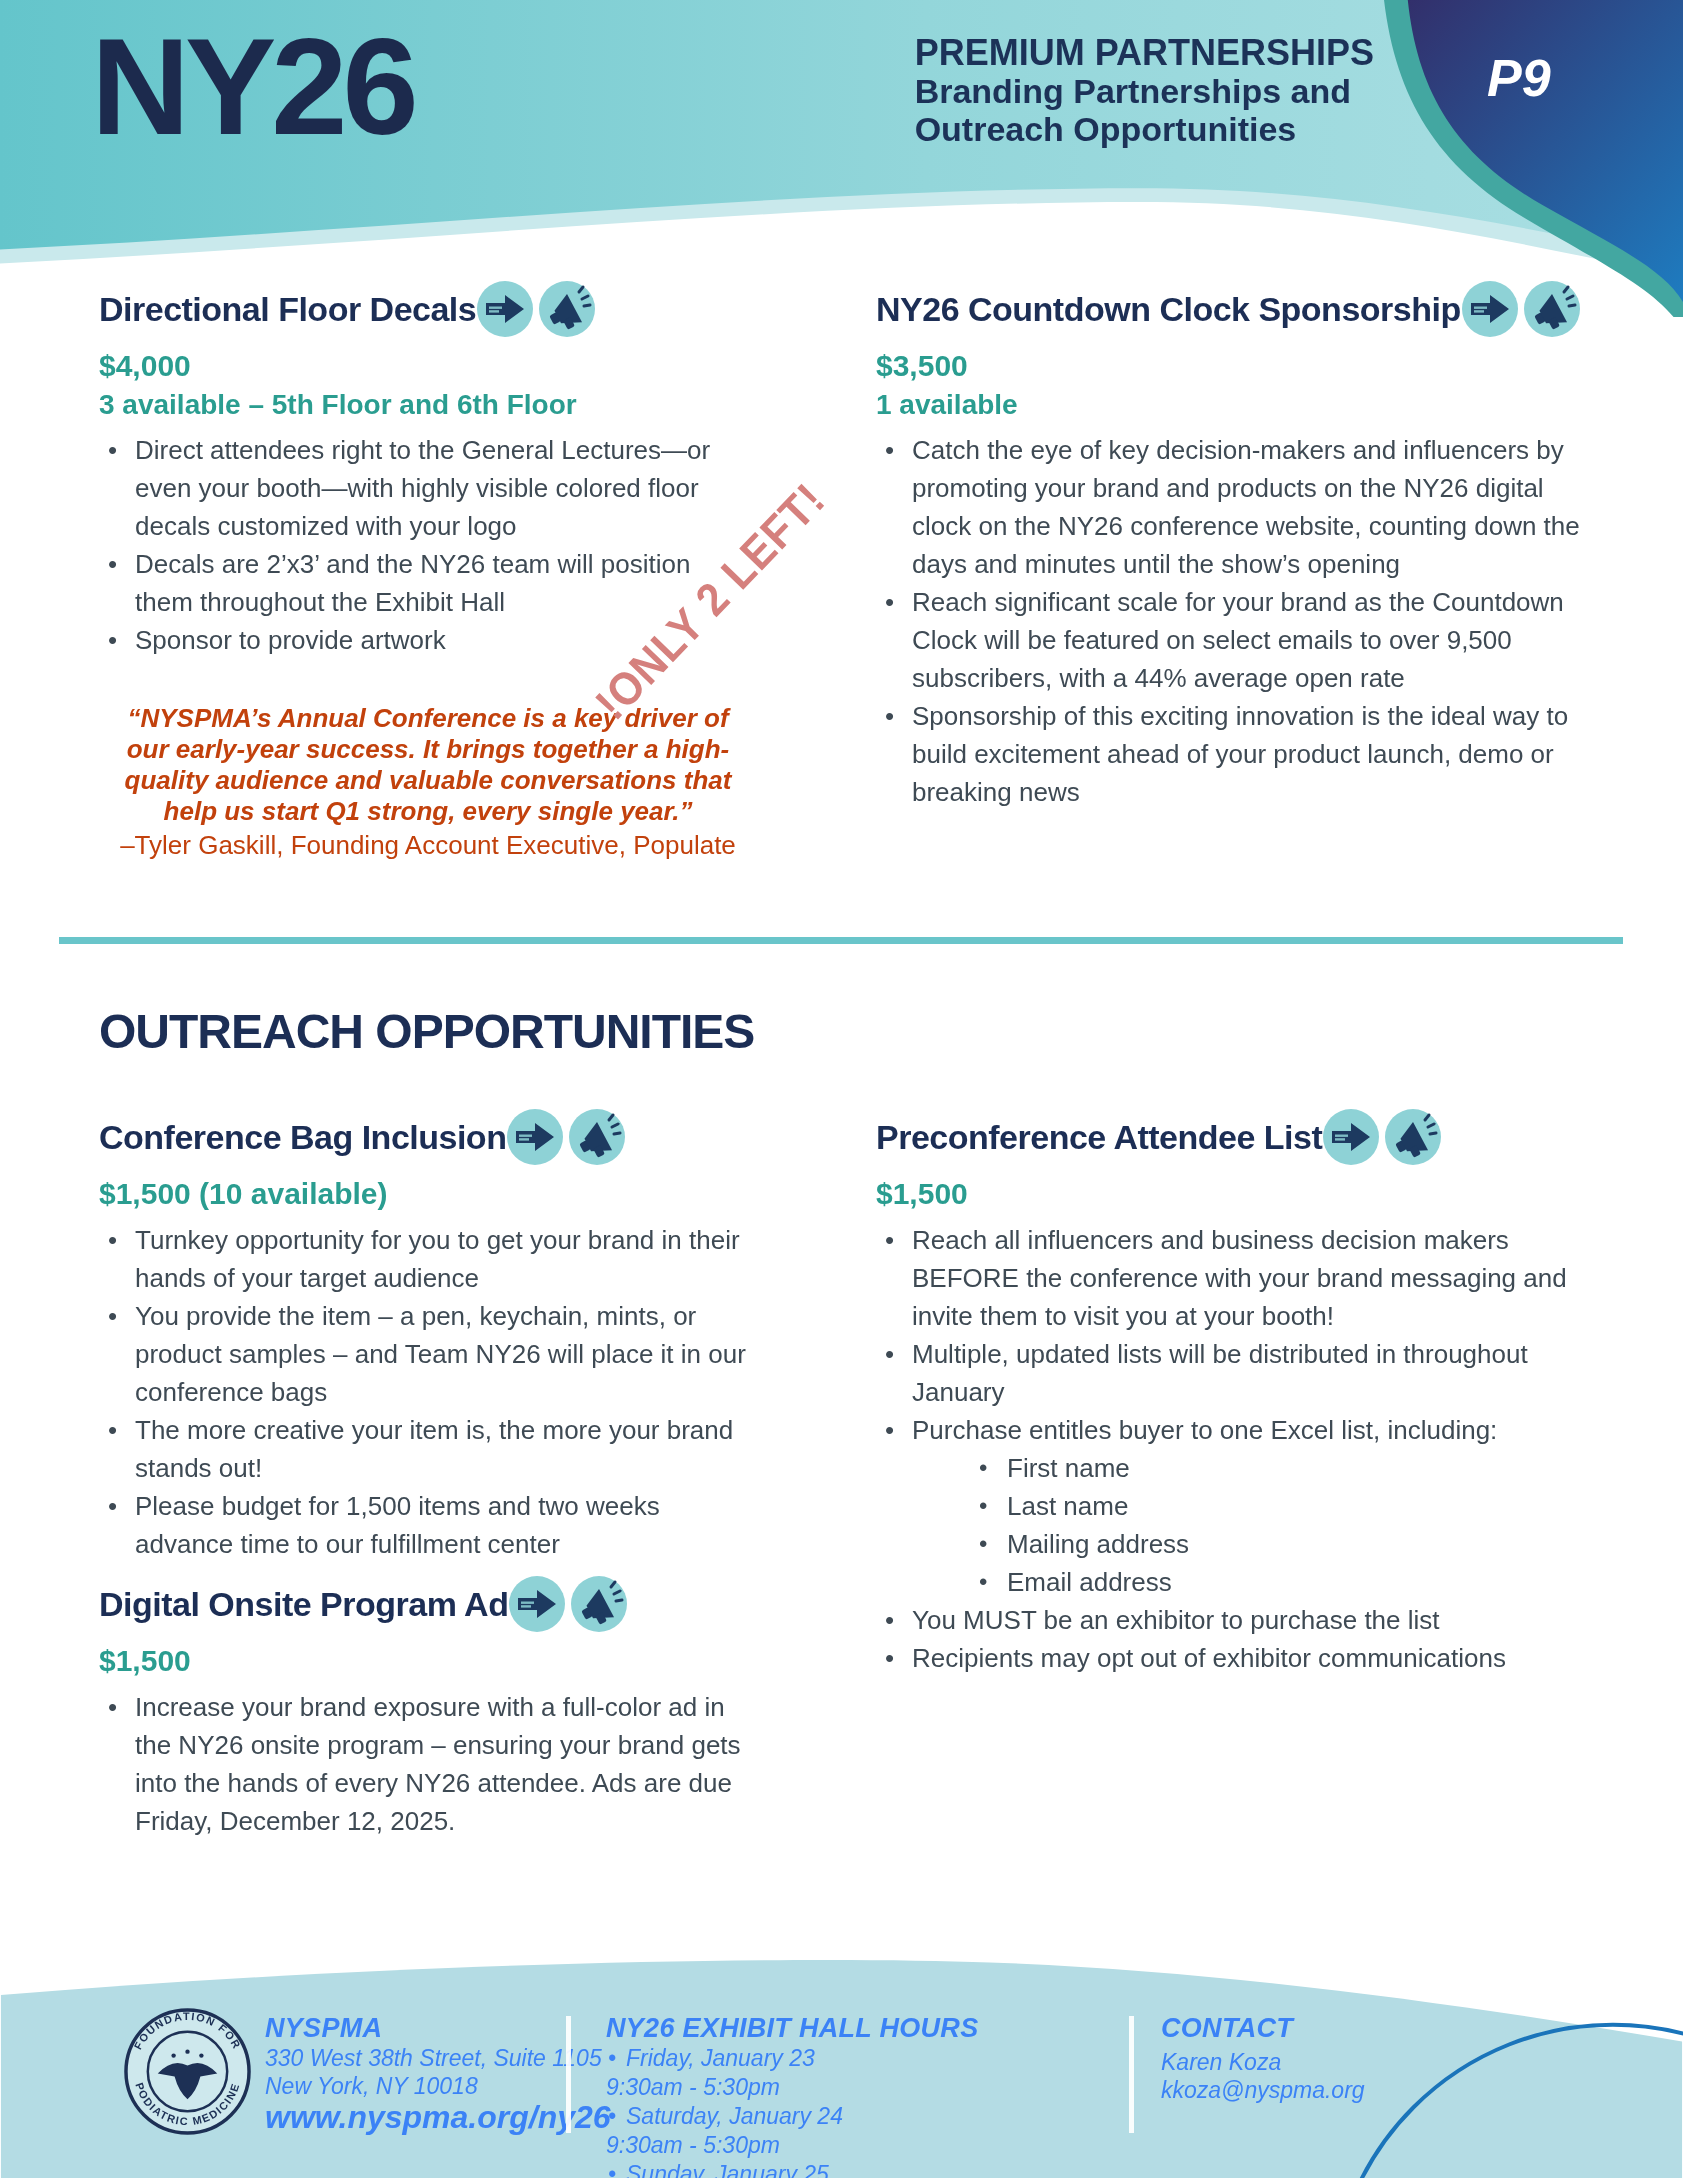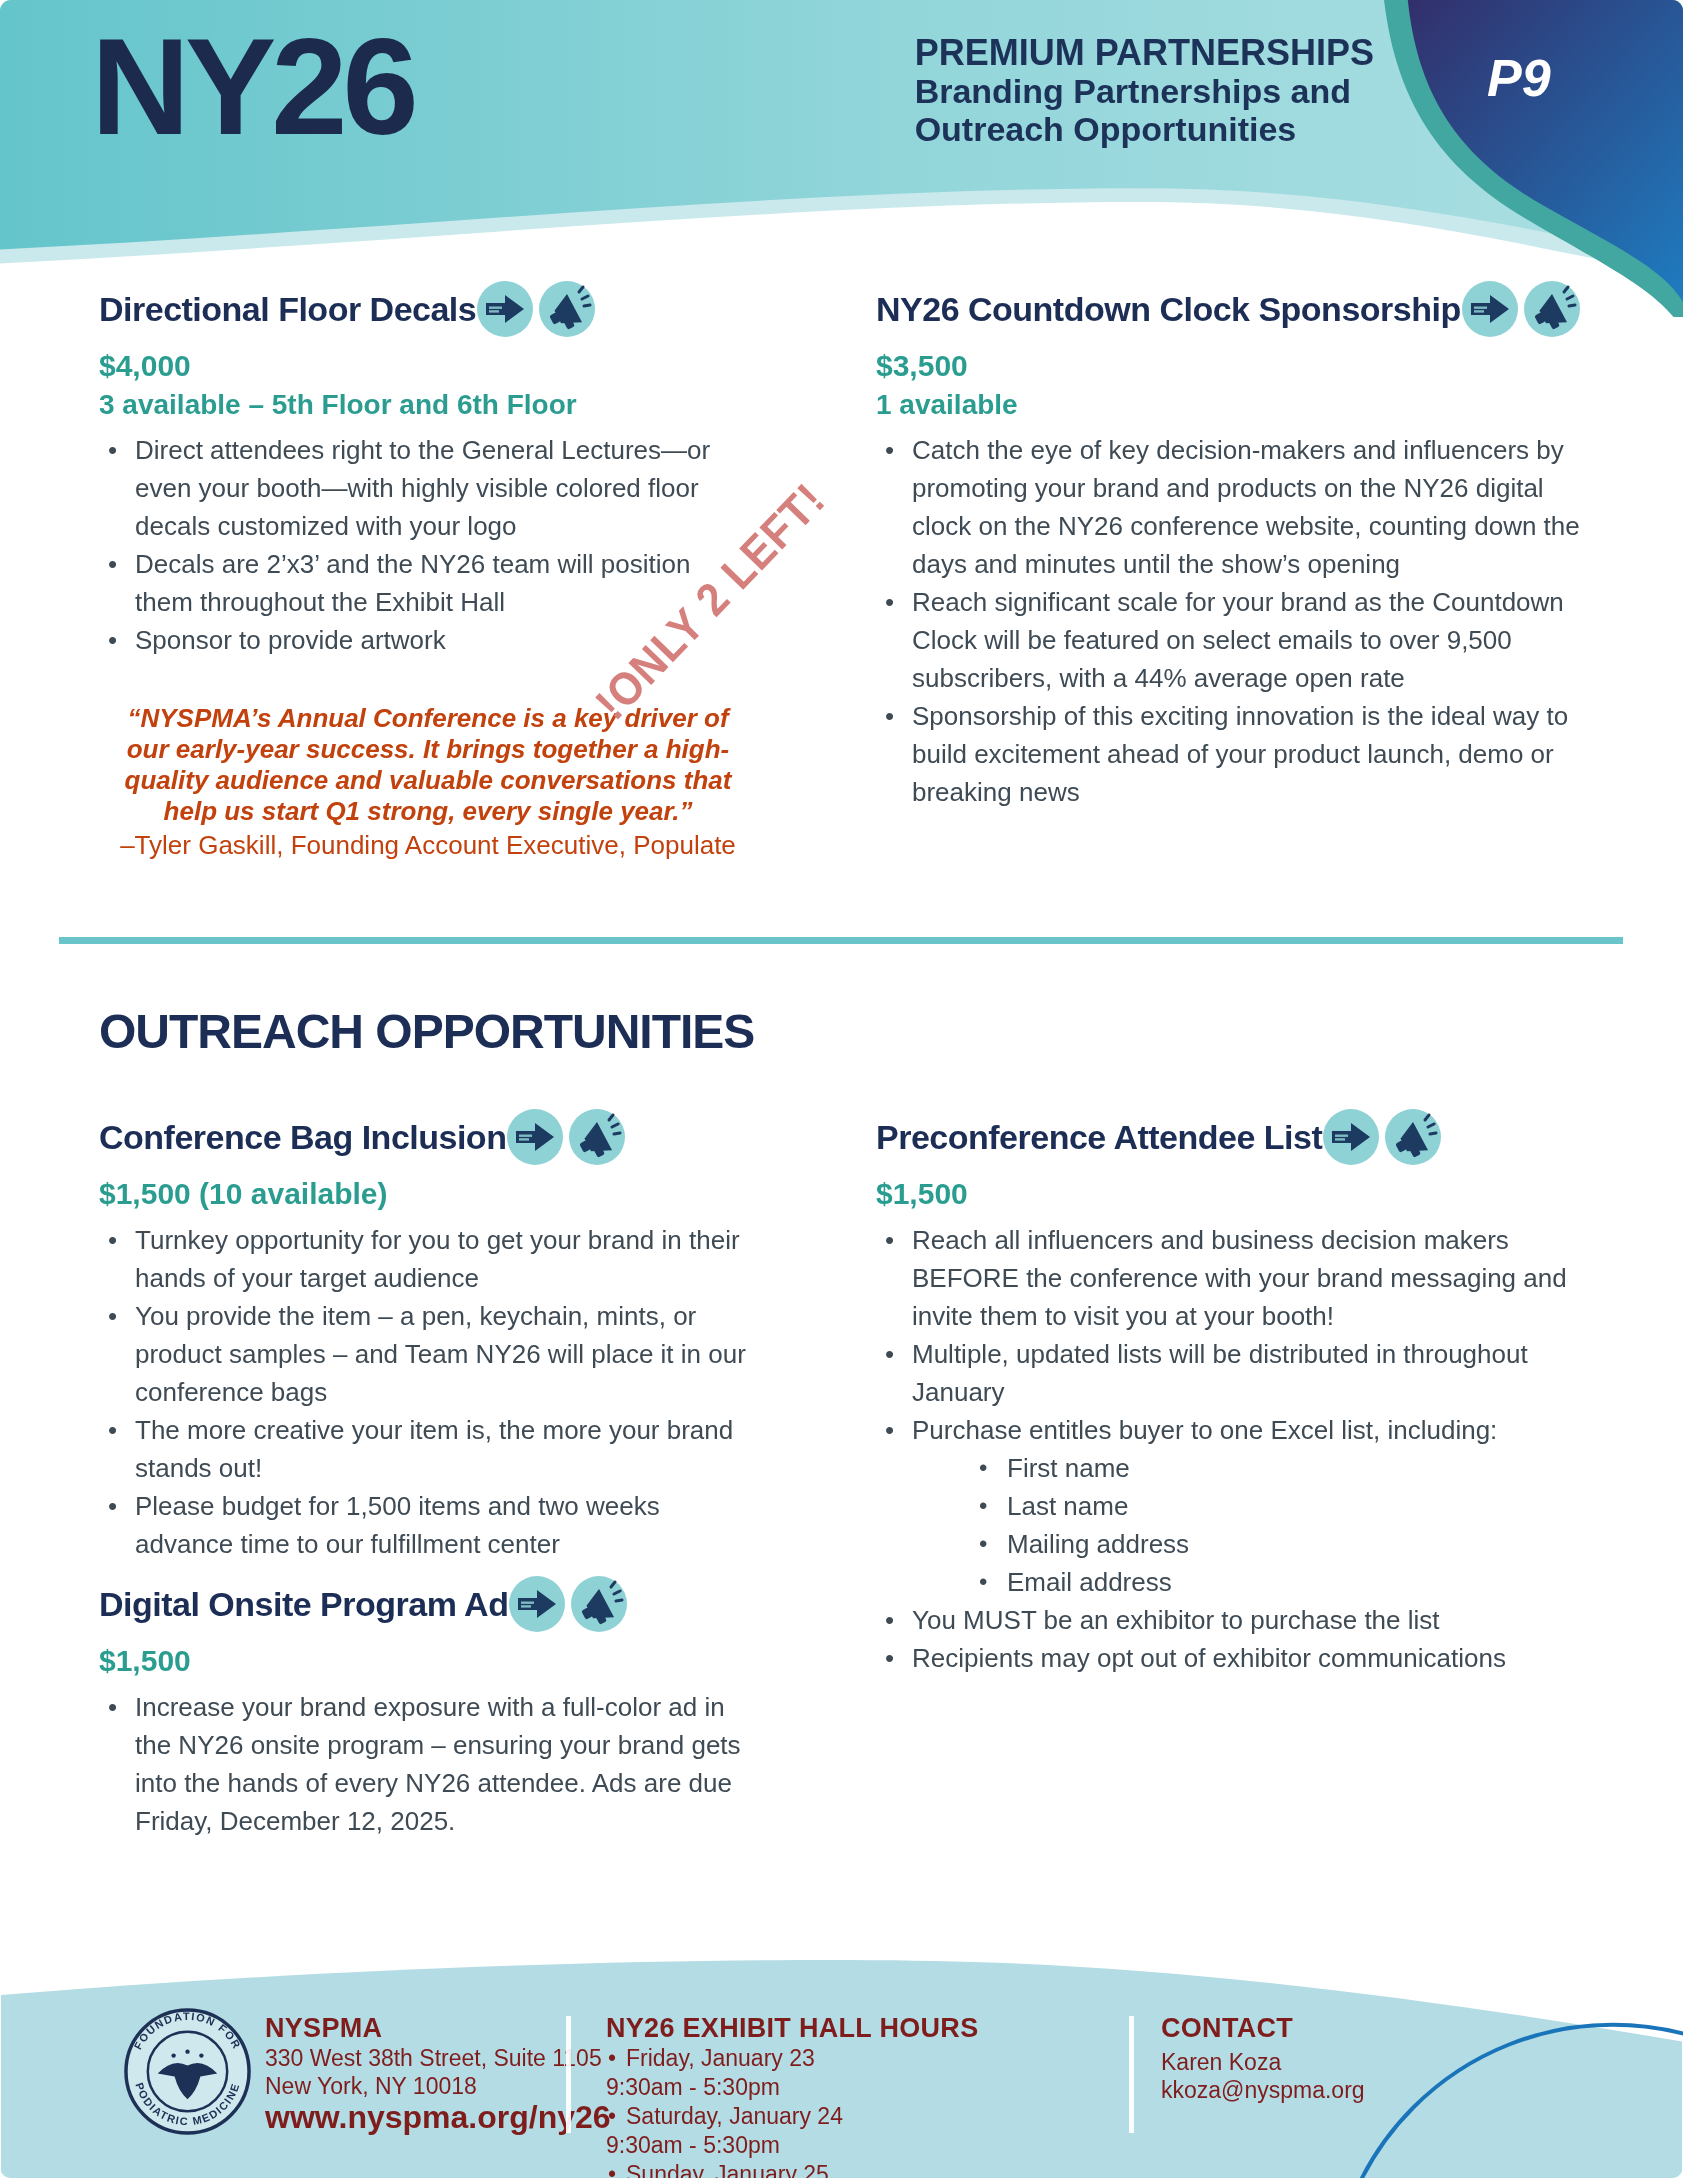--- a/index.html
+++ b/index.html
@@ -1,17 +1,17 @@
 <!DOCTYPE html>
 <html><head>
 <meta charset="utf-8">
 <style>
   html,body{margin:0;padding:0;background:#ffffff;}
   .page{position:relative;width:1683px;height:2178px;background:#ffffff;overflow:hidden;
-        font-family:"Liberation Sans", sans-serif;color:#3e4a54;border-radius:11px;}
+        font-family:"Liberation Sans", sans-serif;color:#3e4a54;}
   svg{display:block;}
 
   
   .header-art{position:absolute;left:0;top:0;}
   .ny26-logo{position:absolute;left:91px;top:18px;font-size:137px;font-weight:800;
              letter-spacing:-5px;color:#1c2a4d;line-height:1;}
   .premium-head{position:absolute;right:309px;top:34px;color:#1c3258;
                 font-weight:800;line-height:38px;}
   .premium-head .l1{font-size:36px;}
   .premium-head .l2,.premium-head .l3{font-size:34px;}
@@ -37,21 +37,21 @@
   .quote-block{position:absolute;left:104px;top:703px;width:648px;text-align:center;color:#c2410c;}
   .quote-text{font-size:26px;line-height:31px;font-style:italic;font-weight:700;}
   .quote-attr{margin-top:3px;font-size:26px;line-height:30px;font-weight:400;}
 
   .section-divider{position:absolute;left:59px;top:937px;width:1564px;height:7px;background:#69c5ca;}
   .outreach-heading{position:absolute;left:99px;top:1006px;margin:0;font-size:48px;font-weight:800;
                     letter-spacing:-1px;color:#1c2e55;line-height:51px;}
 
   
   .footer-art{position:absolute;left:0;top:1911px;}
-  .footer-col{position:absolute;color:#7f1d1d;}
+  .footer-col{position:absolute;color:#3b82f6;font-style:italic;}
   .f-head{font-size:27px;font-weight:800;line-height:32px;letter-spacing:0.3px;}
   .f-line{font-size:23px;line-height:28px;}
   .f-site{font-size:32px;font-weight:800;line-height:30px;margin-top:2px;}
   .hours-row{display:flex;justify-content:space-between;width:487px;font-size:23px;line-height:29px;flex-direction:column;}
   .hours-day{position:relative;padding-left:20px;}
   .hours-day::before{content:"•";position:absolute;left:2px;top:0;}
   .f-divider{position:absolute;width:5px;height:117px;background:rgba(255,255,255,0.92);}
   .seal{position:absolute;left:122px;top:2006px;}
 </style>
 </head>

